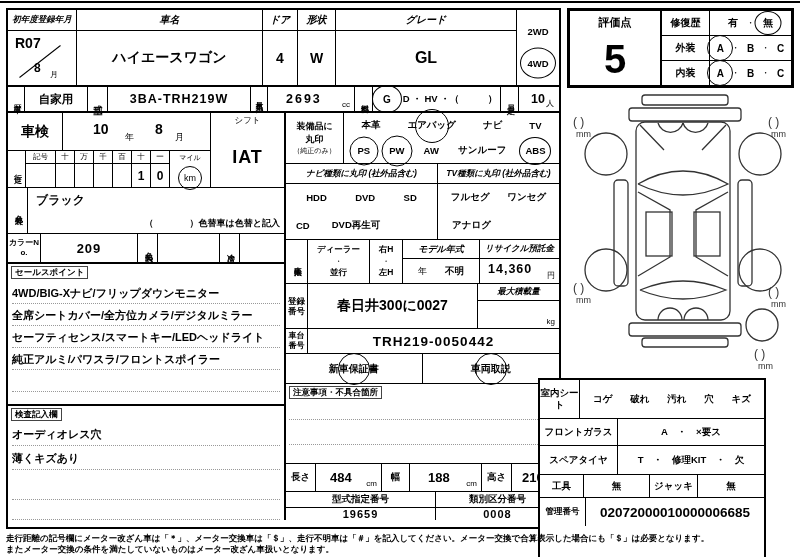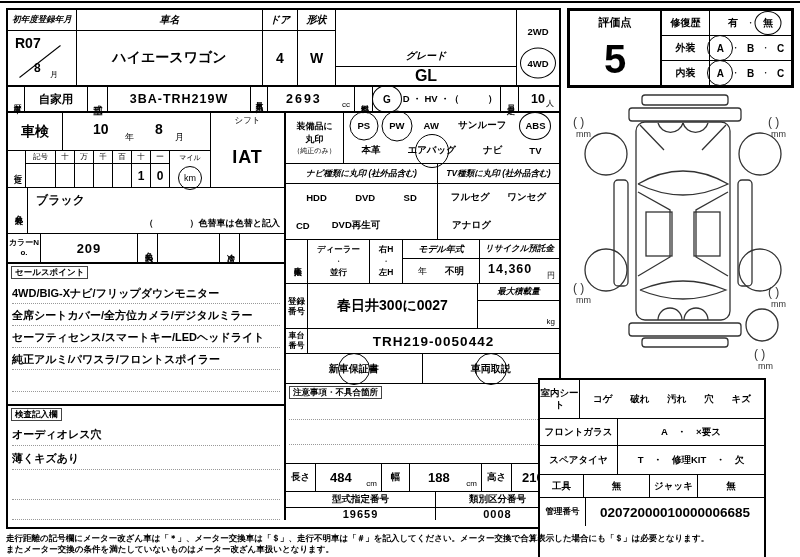--- a/index.html
+++ b/index.html
@@ -54,21 +54,21 @@
     </div>
     <div class="col br" style="width:35px;">
       <div class="hdr" style="height:21px;">ドア</div>
       <div class="c b" style="flex:1;font-size:14px;">4</div>
     </div>
     <div class="col br" style="width:38px;">
       <div class="hdr" style="height:21px;">形状</div>
       <div class="c b" style="flex:1;font-size:14px;">W</div>
     </div>
     <div class="col br" style="width:181px;">
-      <div class="hdr" style="height:21px;margin-top:36px;">グレード</div>
+      <div class="hdr" style="height:21px;">グレード</div>
       <div class="c b" style="flex:1;font-size:16px;">GL</div>
     </div>
     <div class="col" style="flex:1;align-items:center;justify-content:space-around;padding:6px 0;">
       <span class="b" style="font-size:9.5px;">2WD</span>
       <span class="b mark" style="font-size:9.5px;--d:34px;--dh:29px;">4WD</span>
     </div>
   </div>
 
   <div class="row bb2" style="height:26px;">
     <div class="c br vert" style="width:17px;font-size:8px;">車歴</div>
@@ -187,31 +187,31 @@
     <div class="col" style="flex:1;">
 
       <div class="row bb" style="height:51px;">
         <div class="col c br" style="width:58px;padding:2px 0;">
           <span class="b" style="font-size:9px;">装備品に</span>
           <span class="b" style="font-size:9px;">丸印</span>
           <span style="font-size:7px;">（純正のみ）</span>
         </div>
         <div class="col" style="flex:1;">
           <div class="row" style="flex:1;align-items:center;justify-content:space-around;padding:0 4px;">
+            <span class="b" style="font-size:9.5px;">本革</span>
+            <span class="b mark" style="font-size:9.5px;--d:32px;">エアバッグ</span>
+            <span class="b" style="font-size:9.5px;">ナビ</span>
+            <span class="b" style="font-size:9.5px;">TV</span>
+          </div>
+          <div class="row" style="flex:1;align-items:center;justify-content:space-around;padding:0 4px;">
             <span class="b mark" style="font-size:9.5px;--d:27px;">PS</span>
             <span class="b mark" style="font-size:9.5px;--d:29px;">PW</span>
             <span class="b" style="font-size:9.5px;">AW</span>
             <span class="b" style="font-size:9.5px;">サンルーフ</span>
             <span class="b mark" style="font-size:9.5px;--d:30px;--dh:26px;">ABS</span>
-          </div>
-          <div class="row" style="flex:1;align-items:center;justify-content:space-around;padding:0 4px;">
-            <span class="b" style="font-size:9.5px;">本革</span>
-            <span class="b mark" style="font-size:9.5px;--d:32px;">エアバッグ</span>
-            <span class="b" style="font-size:9.5px;">ナビ</span>
-            <span class="b" style="font-size:9.5px;">TV</span>
           </div>
         </div>
       </div>
 
       <div class="row bb" style="height:76px;">
         <div class="col br" style="width:152px;">
           <div class="hdr" style="height:20px;font-size:8.5px;">ナビ種類に丸印 (社外品含む)</div>
           <div class="row" style="flex:1;align-items:center;justify-content:space-around;padding:0 6px;">
             <span class="b" style="font-size:9.5px;">HDD</span>
             <span class="b" style="font-size:9.5px;">DVD</span>

